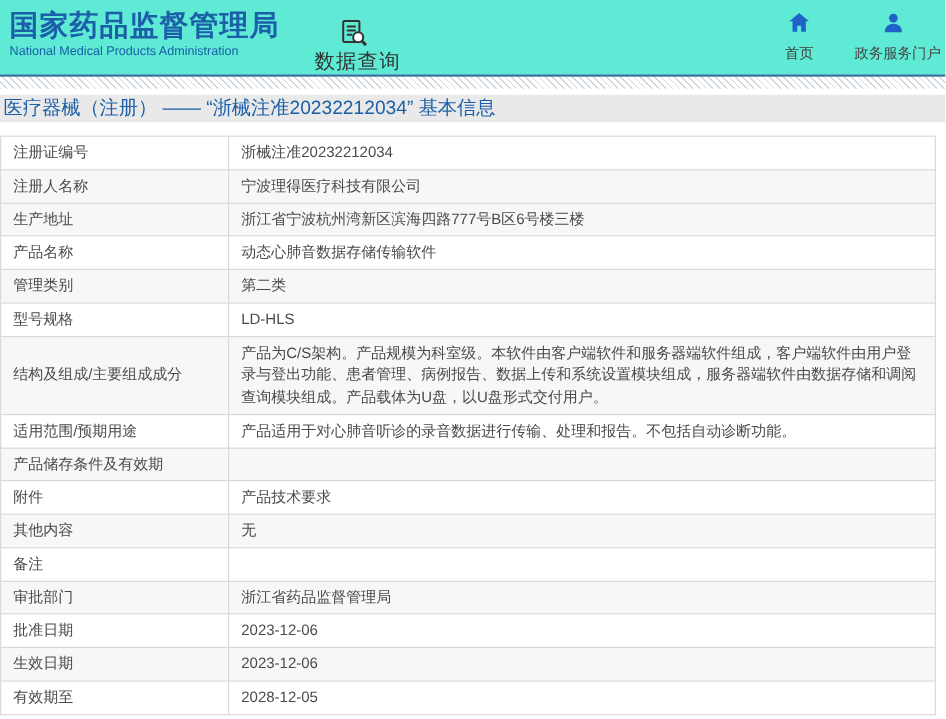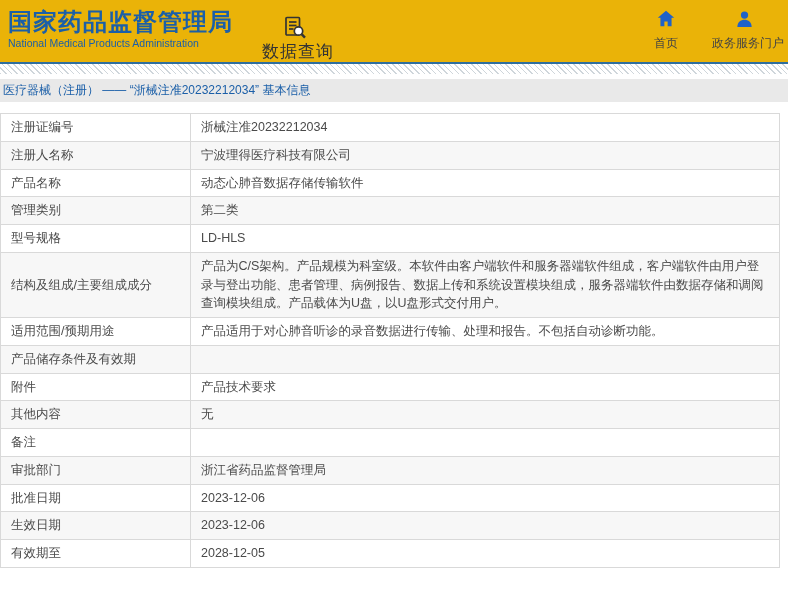--- a/index.html
+++ b/index.html
@@ -13,21 +13,21 @@
     --crumb-bg:#e9e9e9;
     --page-bottom:#f0f0f0;
   }
   *{box-sizing:border-box;margin:0;padding:0;}
   html,body{width:788px;height:599px;overflow:hidden;}
   body{
     font-family:"Liberation Sans","DejaVu Sans",sans-serif;
     background:#fff;color:var(--text);
   }
   
-  .header{height:62px;display:flex;align-items:flex-start;background:#eab308;}
+  .header{height:62px;display:flex;align-items:flex-start;background:#5eead4;}
   .logo-block{padding:9px 0 0 8px;cursor:pointer;}
   .logo-cn{font-size:24px;font-weight:bold;color:var(--brand-blue);letter-spacing:1px;line-height:1.1;}
   .logo-en{font-size:10.5px;color:var(--brand-blue);margin-top:2px;}
   .query-block{display:flex;align-items:center;margin:15px 0 0 24px;cursor:pointer;flex-direction:column;}
   .query-block svg{display:block;}
   .query-label{font-size:17px;color:#333;margin-left:5px;letter-spacing:1px;}
   .header-spacer{flex:1;}
   .top-nav{display:flex;margin:10px 12px 0 0;}
   .nav-item{width:64px;text-align:center;cursor:pointer;}
   .nav-item + .nav-item{margin-left:14px;}
@@ -35,21 +35,21 @@
   .nav-label{font-size:12px;color:#444;margin-top:3px;white-space:nowrap;}
   
   .blue-rule{height:2px;background:var(--rule-blue);}
   .hatch-strip{
     height:10px;
     background:repeating-linear-gradient(45deg,#cfd6db 0,#cfd6db 1px,#ffffff 1px,#ffffff 4px);
   }
   .crumb-gap{height:5px;background:#fff;}
   .breadcrumb{
     height:23px;line-height:23px;background:var(--crumb-bg);
-    color:var(--brand-blue);font-size:12px;padding-left:3px;white-space:nowrap;
+    color:var(--brand-blue);font-size:16px;padding-left:3px;white-space:nowrap;
   }
   .table-gap{height:11px;background:#fff;}
   
   .table-wrap{padding-right:8px;}
   table.info{width:100%;border-collapse:collapse;table-layout:fixed;}
   table.info td{
     border:1px solid var(--border);
     font-size:12.5px;color:var(--text);
     padding:4px 10px;line-height:1.5;vertical-align:middle;
   }
@@ -114,20 +114,24 @@
   <table class="info">
     <tbody>
         <tr class="odd">
           <td class="label-cell">注册证编号</td>
           <td class="value-cell">浙械注准20232212034</td>
         </tr>
         <tr class="even">
           <td class="label-cell">注册人名称</td>
           <td class="value-cell">宁波理得医疗科技有限公司</td>
         </tr>
+        <tr class="even">
+          <td class="label-cell">生产地址</td>
+          <td class="value-cell">浙江省宁波杭州湾新区滨海四路777号B区6号楼三楼</td>
+        </tr>
         <tr class="odd">
           <td class="label-cell">产品名称</td>
           <td class="value-cell">动态心肺音数据存储传输软件</td>
         </tr>
         <tr class="even">
           <td class="label-cell">管理类别</td>
           <td class="value-cell">第二类</td>
         </tr>
         <tr class="odd">
           <td class="label-cell">型号规格</td>

